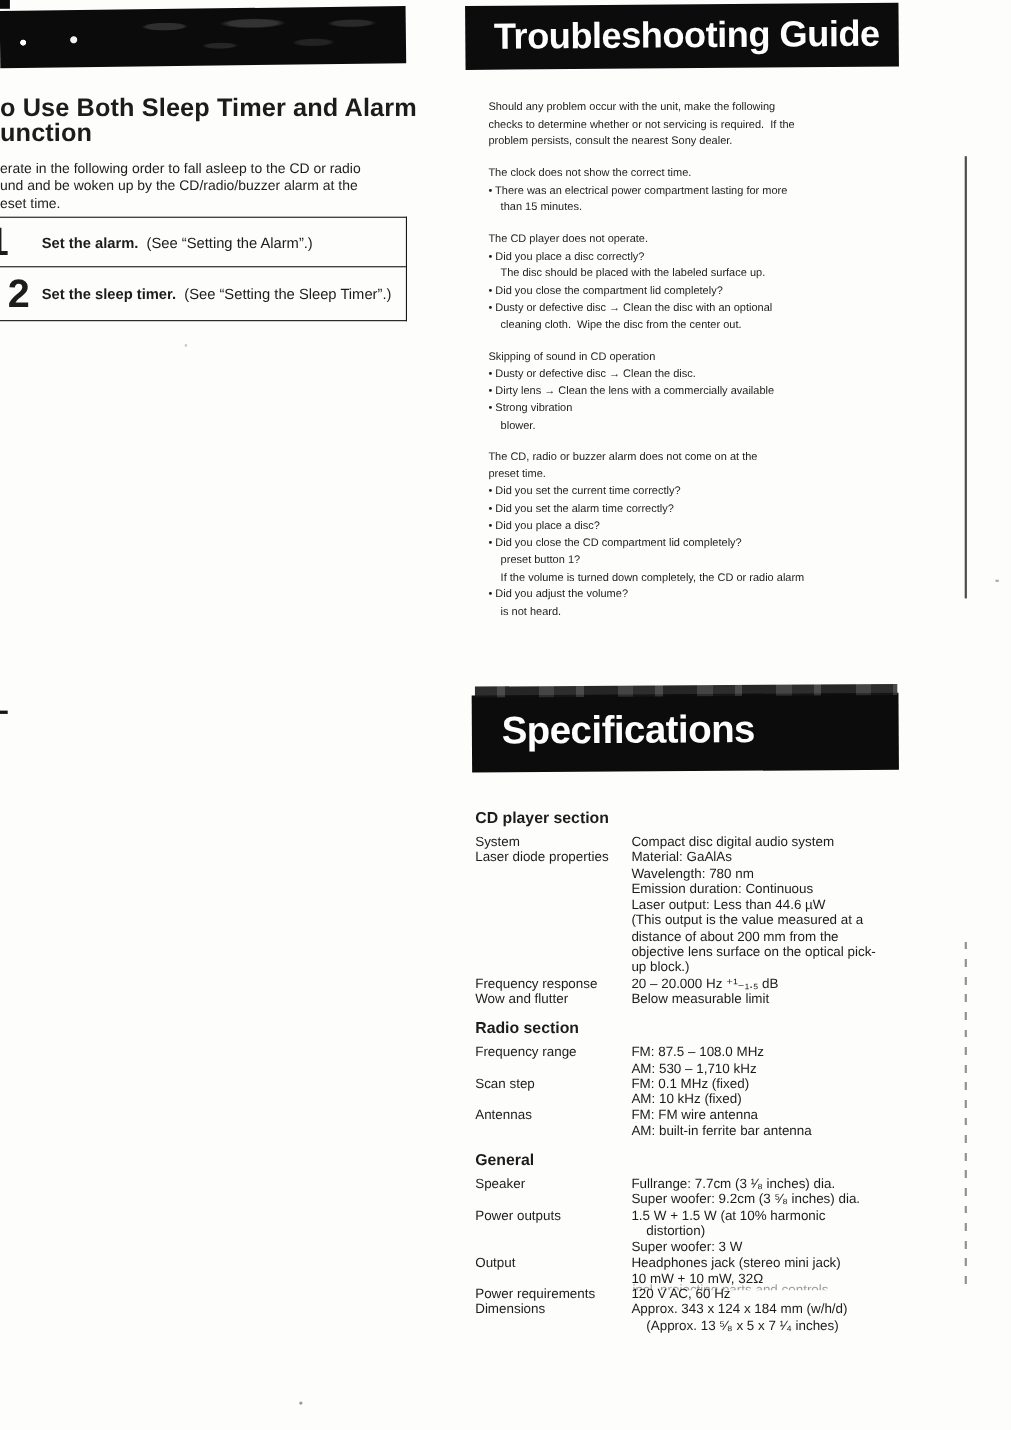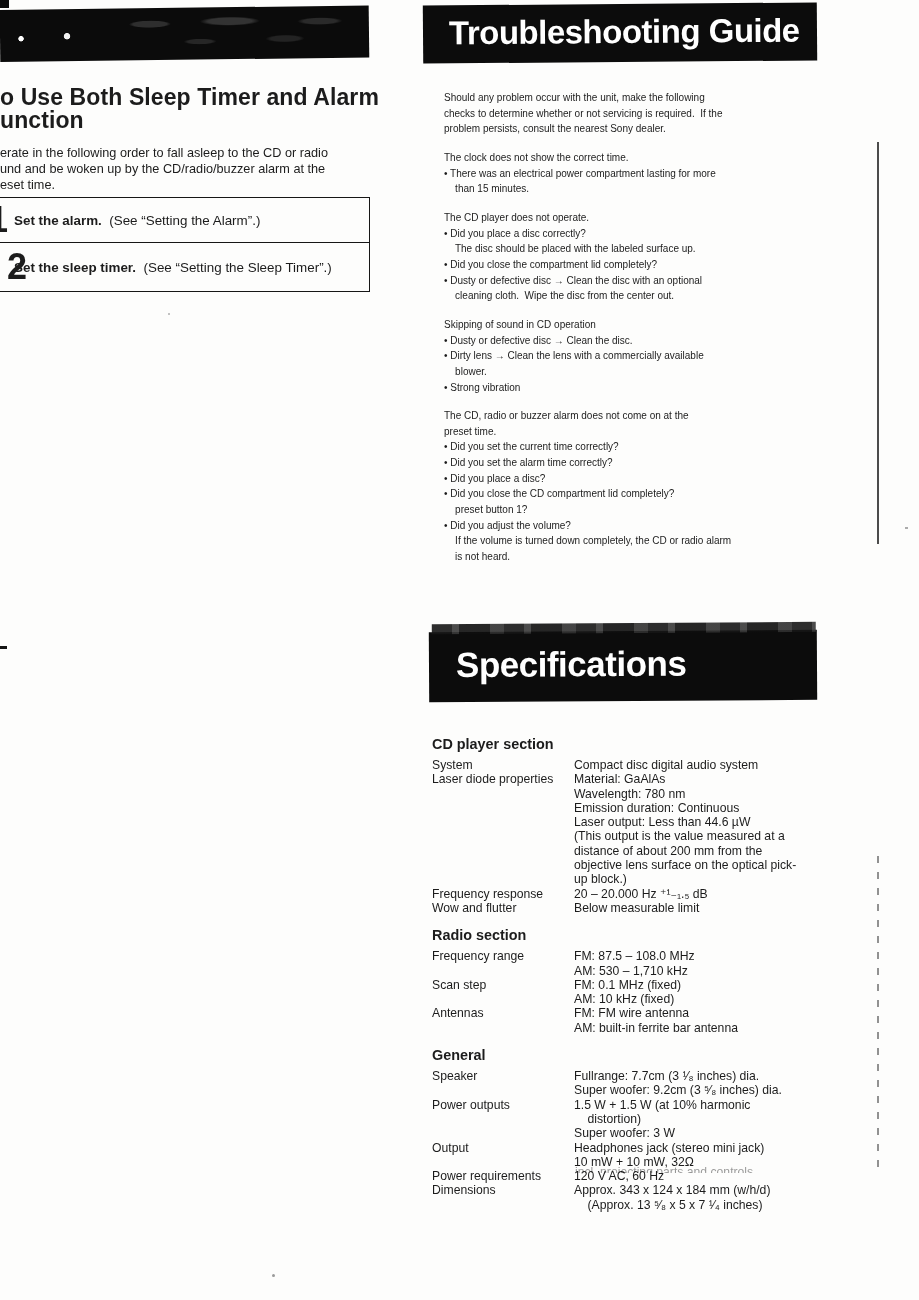--- a/index.html
+++ b/index.html
@@ -37,21 +37,21 @@
     border:1.6px solid #161616;border-left:none;background:transparent;
   }
   .step{position:relative;height:44px;display:flex;align-items:center;}
   .step + .step{border-top:1.6px solid #161616;height:48px;}
   .step-num{
     position:absolute;top:2px;width:44px;text-align:right;
     font-size:36px;font-weight:bold;line-height:40px;
   }
   .step1 .step-num{left:-36px;}
   .step2 .step-num{left:-17px;top:4px;}
-  .step-text{padding-left:14px;font-size:13.4px;white-space:pre;}
+  .step-text{padding-left:38px;font-size:13.4px;white-space:pre;}
   .step-text b{font-weight:bold;}
 
   
   .ts-bar{
     position:absolute;left:423px;top:4px;width:394px;height:58px;background:var(--bar_bg);
     transform:rotate(-0.45deg);
   }
   .ts-bar span{
     display:block;color:var(--bar_text);font-weight:bold;font-size:33px;
     letter-spacing:-0.5px;line-height:56px;padding-left:26px;white-space:nowrap;
@@ -148,33 +148,33 @@
           <div class="ts-l line">• Did you place a disc correctly?</div>
           <div class="ts-l line">    The disc should be placed with the labeled surface up.</div>
           <div class="ts-l line">• Did you close the compartment lid completely?</div>
           <div class="ts-l line">• Dusty or defective disc → Clean the disc with an optional</div>
           <div class="ts-l line">    cleaning cloth.  Wipe the disc from the center out.</div>
         </div>
         <div class="ts-section">
           <div class="ts-h line">Skipping of sound in CD operation</div>
           <div class="ts-l line">• Dusty or defective disc → Clean the disc.</div>
           <div class="ts-l line">• Dirty lens → Clean the lens with a commercially available</div>
+          <div class="ts-l line">• Strong vibration</div>
           <div class="ts-l line">    blower.</div>
-          <div class="ts-l line">• Strong vibration</div>
         </div>
         <div class="ts-section">
           <div class="ts-h line">The CD, radio or buzzer alarm does not come on at the</div>
           <div class="ts-h line">preset time.</div>
           <div class="ts-l line">• Did you set the current time correctly?</div>
           <div class="ts-l line">• Did you set the alarm time correctly?</div>
           <div class="ts-l line">• Did you place a disc?</div>
           <div class="ts-l line">• Did you close the CD compartment lid completely?</div>
           <div class="ts-l line">    preset button 1?</div>
+          <div class="ts-l line">    If the volume is turned down completely, the CD or radio alarm</div>
           <div class="ts-l line">• Did you adjust the volume?</div>
-          <div class="ts-l line">    If the volume is turned down completely, the CD or radio alarm</div>
           <div class="ts-l line">    is not heard.</div>
         </div>
       </div>
   </div>
 
   <div class="spec-bar">
     <span>Specifications</span>
   </div>
   <div class="spec-body" id="spec-groups">
       <div class="spec-group">

